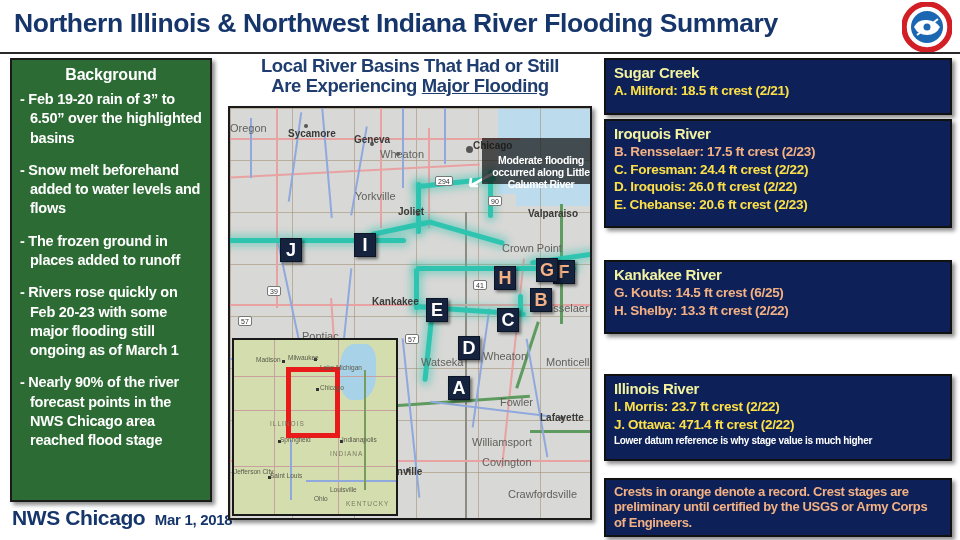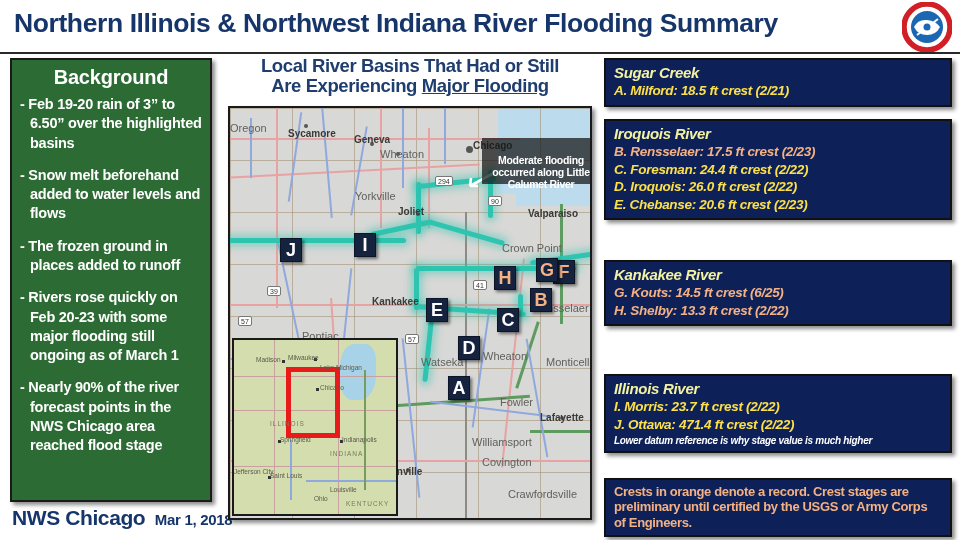--- a/index.html
+++ b/index.html
@@ -31,21 +31,21 @@
   
   #background-panel {
     position: absolute; left: 10px; top: 58px; width: 202px; height: 444px;
     background: #2c6b33;
     border: 2px solid #1a1a1a;
     box-shadow: 3px 3px 4px rgba(0,0,0,0.45);
     color: #ffffff;
     padding: 4px 8px 0 8px;
   }
   #background-heading {
-    text-align: center; font-size: 20px; font-weight: bold;
+    text-align: center; font-size: 16px; font-weight: bold;
     margin-top: 2px; margin-bottom: 6px; letter-spacing: -0.2px;
   }
   .bg-bullet {
     font-size: 14.5px; font-weight: bold; line-height: 1.33;
     margin-bottom: 13px; padding-left: 10px; text-indent: -10px;
     letter-spacing: -0.25px;
   }
   #nws-footer {
     position: absolute; left: 12px; top: 506px; width: 230px;
     white-space: nowrap;
@@ -157,22 +157,21 @@
   .inset-line { position: absolute; background: #c9a0a0; height: 1px; }
   .inset-riv { position: absolute; background: #8fa8dd; }
   .inset-green { position: absolute; background: #7a9b5e; }
 
   
   .river-panel {
     position: absolute; left: 604px; width: 348px;
     background: #0d2158;
     border: 2px solid #111111;
     box-shadow: 3px 3px 4px rgba(0,0,0,0.45);
-    padding: 4px 8px 5px 8px;
-    font-style: italic;
+    padding: 4px 8px 13px 8px;
   }
   .panel-heading {
     font-size: 15px; font-weight: bold; color: #f2f2a0;
     letter-spacing: -0.3px; margin-bottom: 1px;
   }
   .gauge-line {
     font-size: 13.5px; font-weight: bold; color: #fde047;
     line-height: 1.30; letter-spacing: -0.3px; white-space: nowrap;
   }
   .gauge-line.record { color: #f4b183; }

